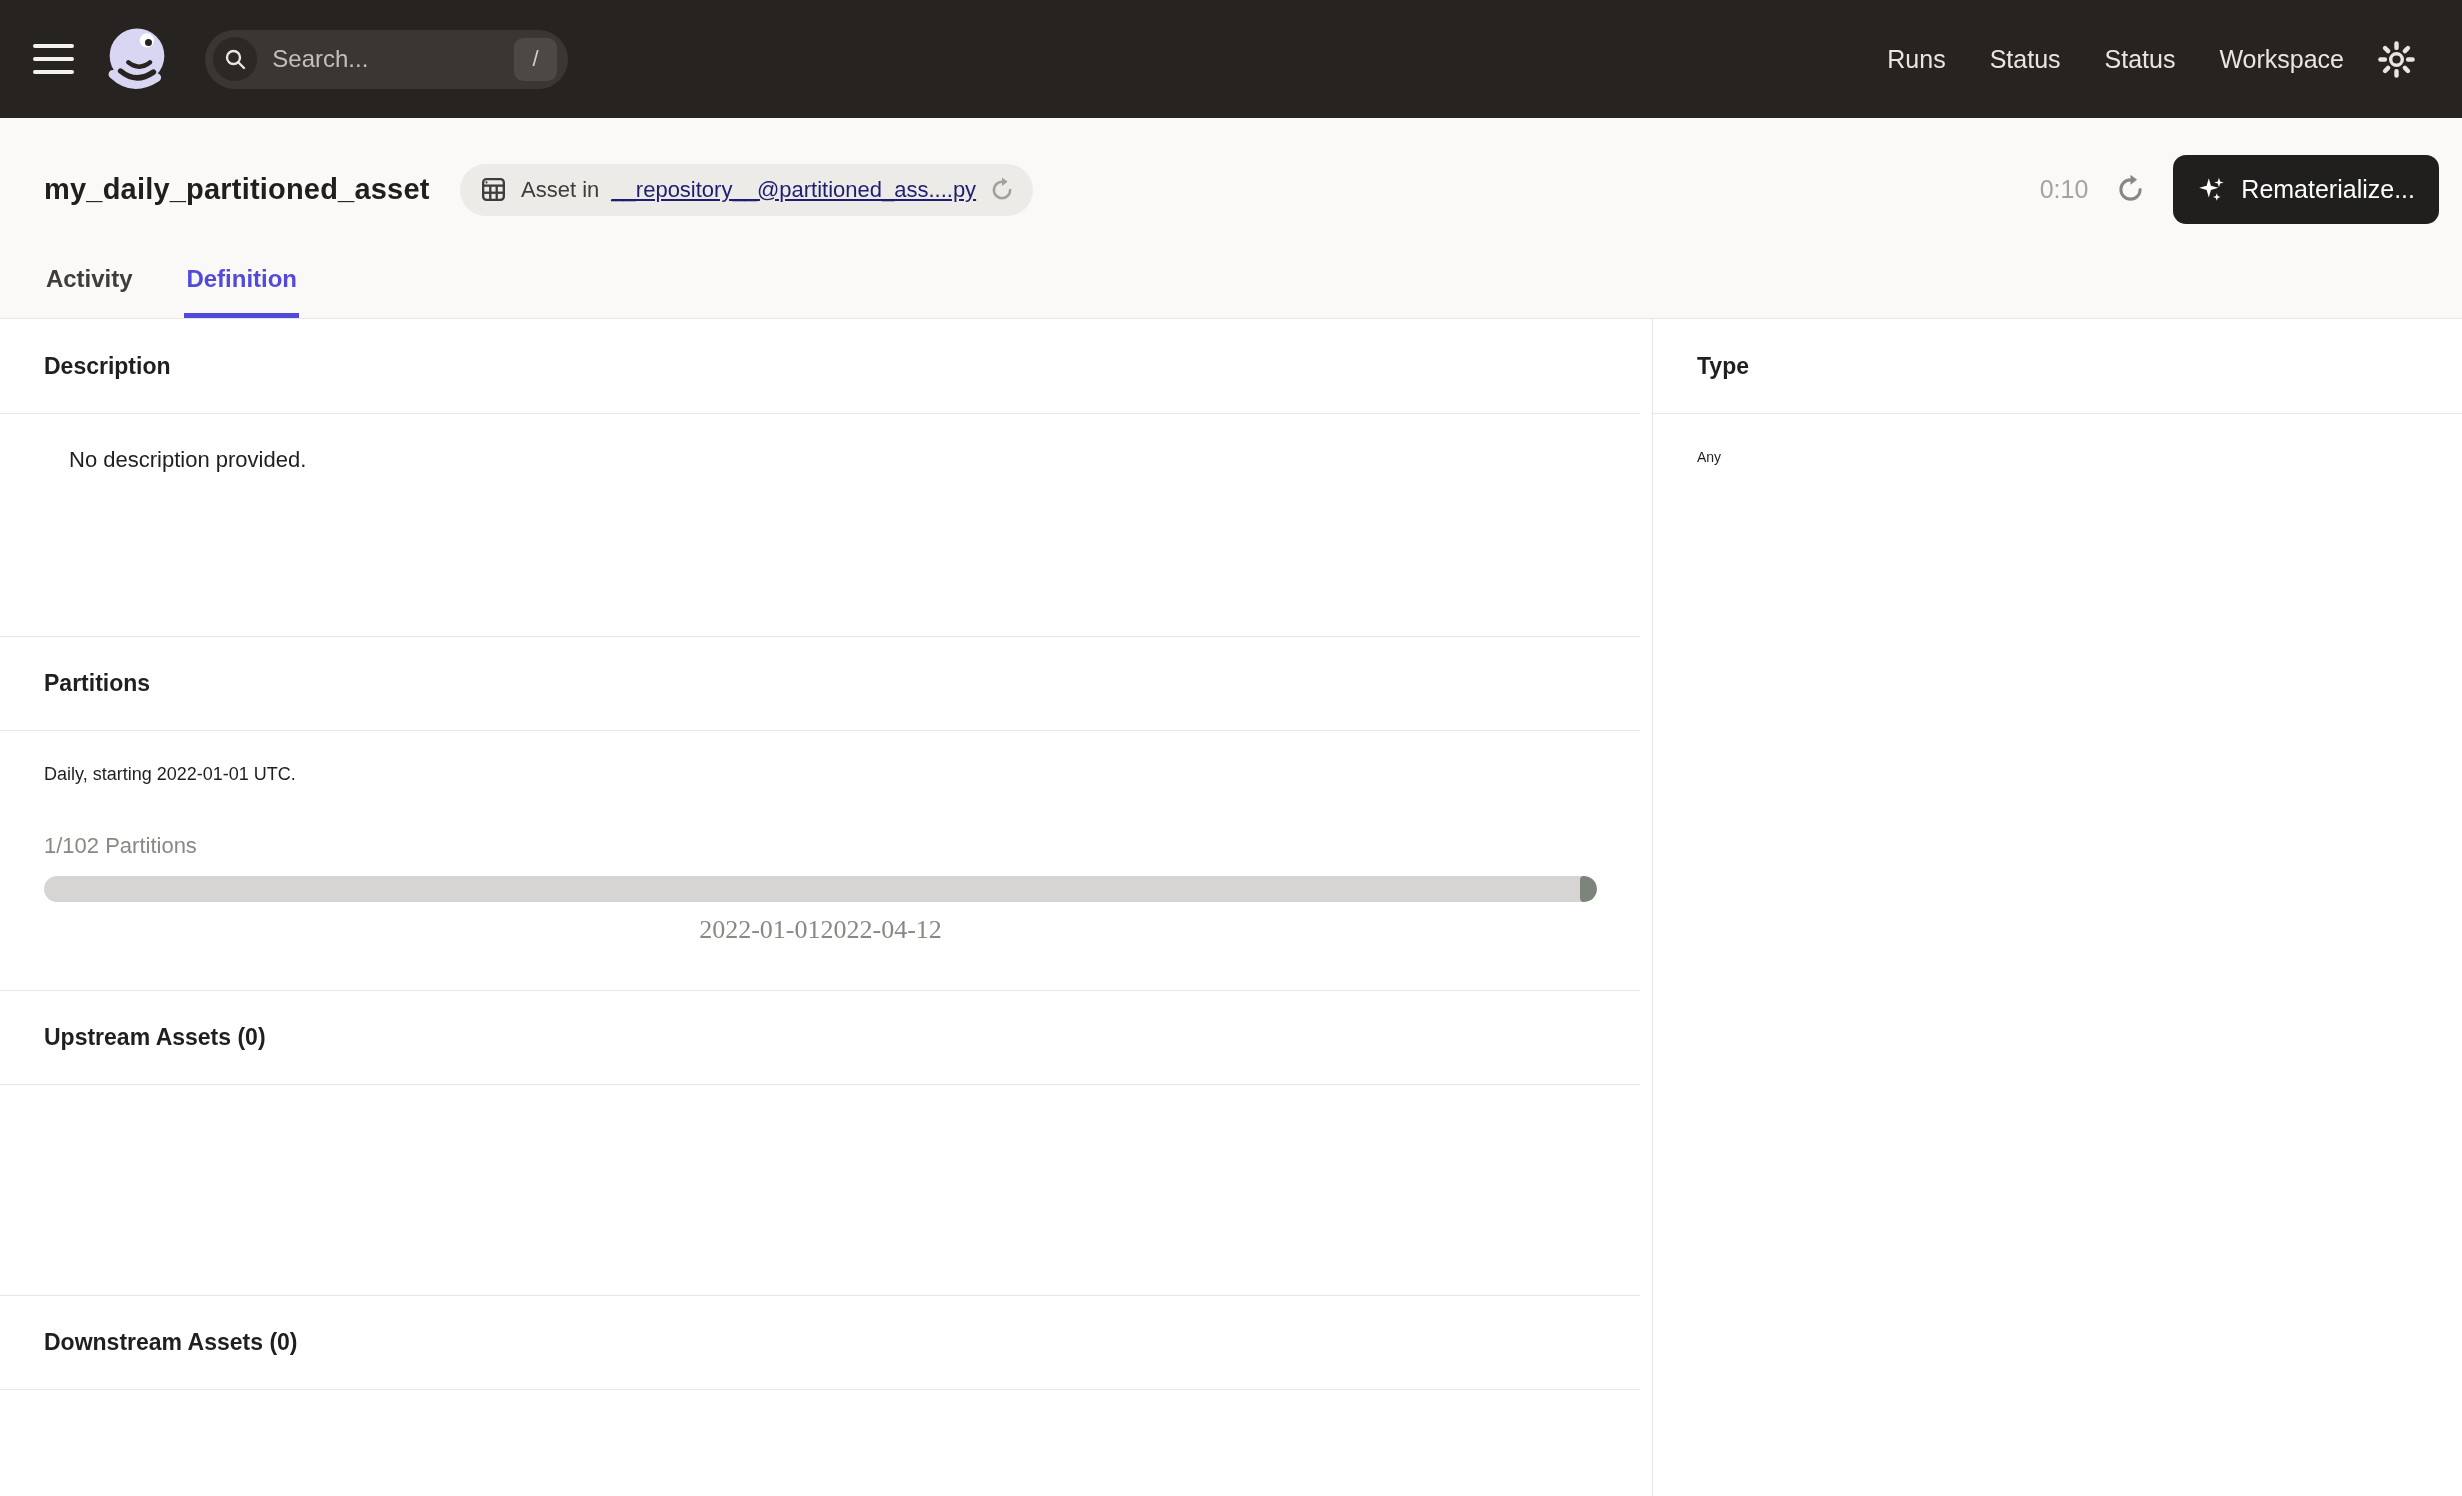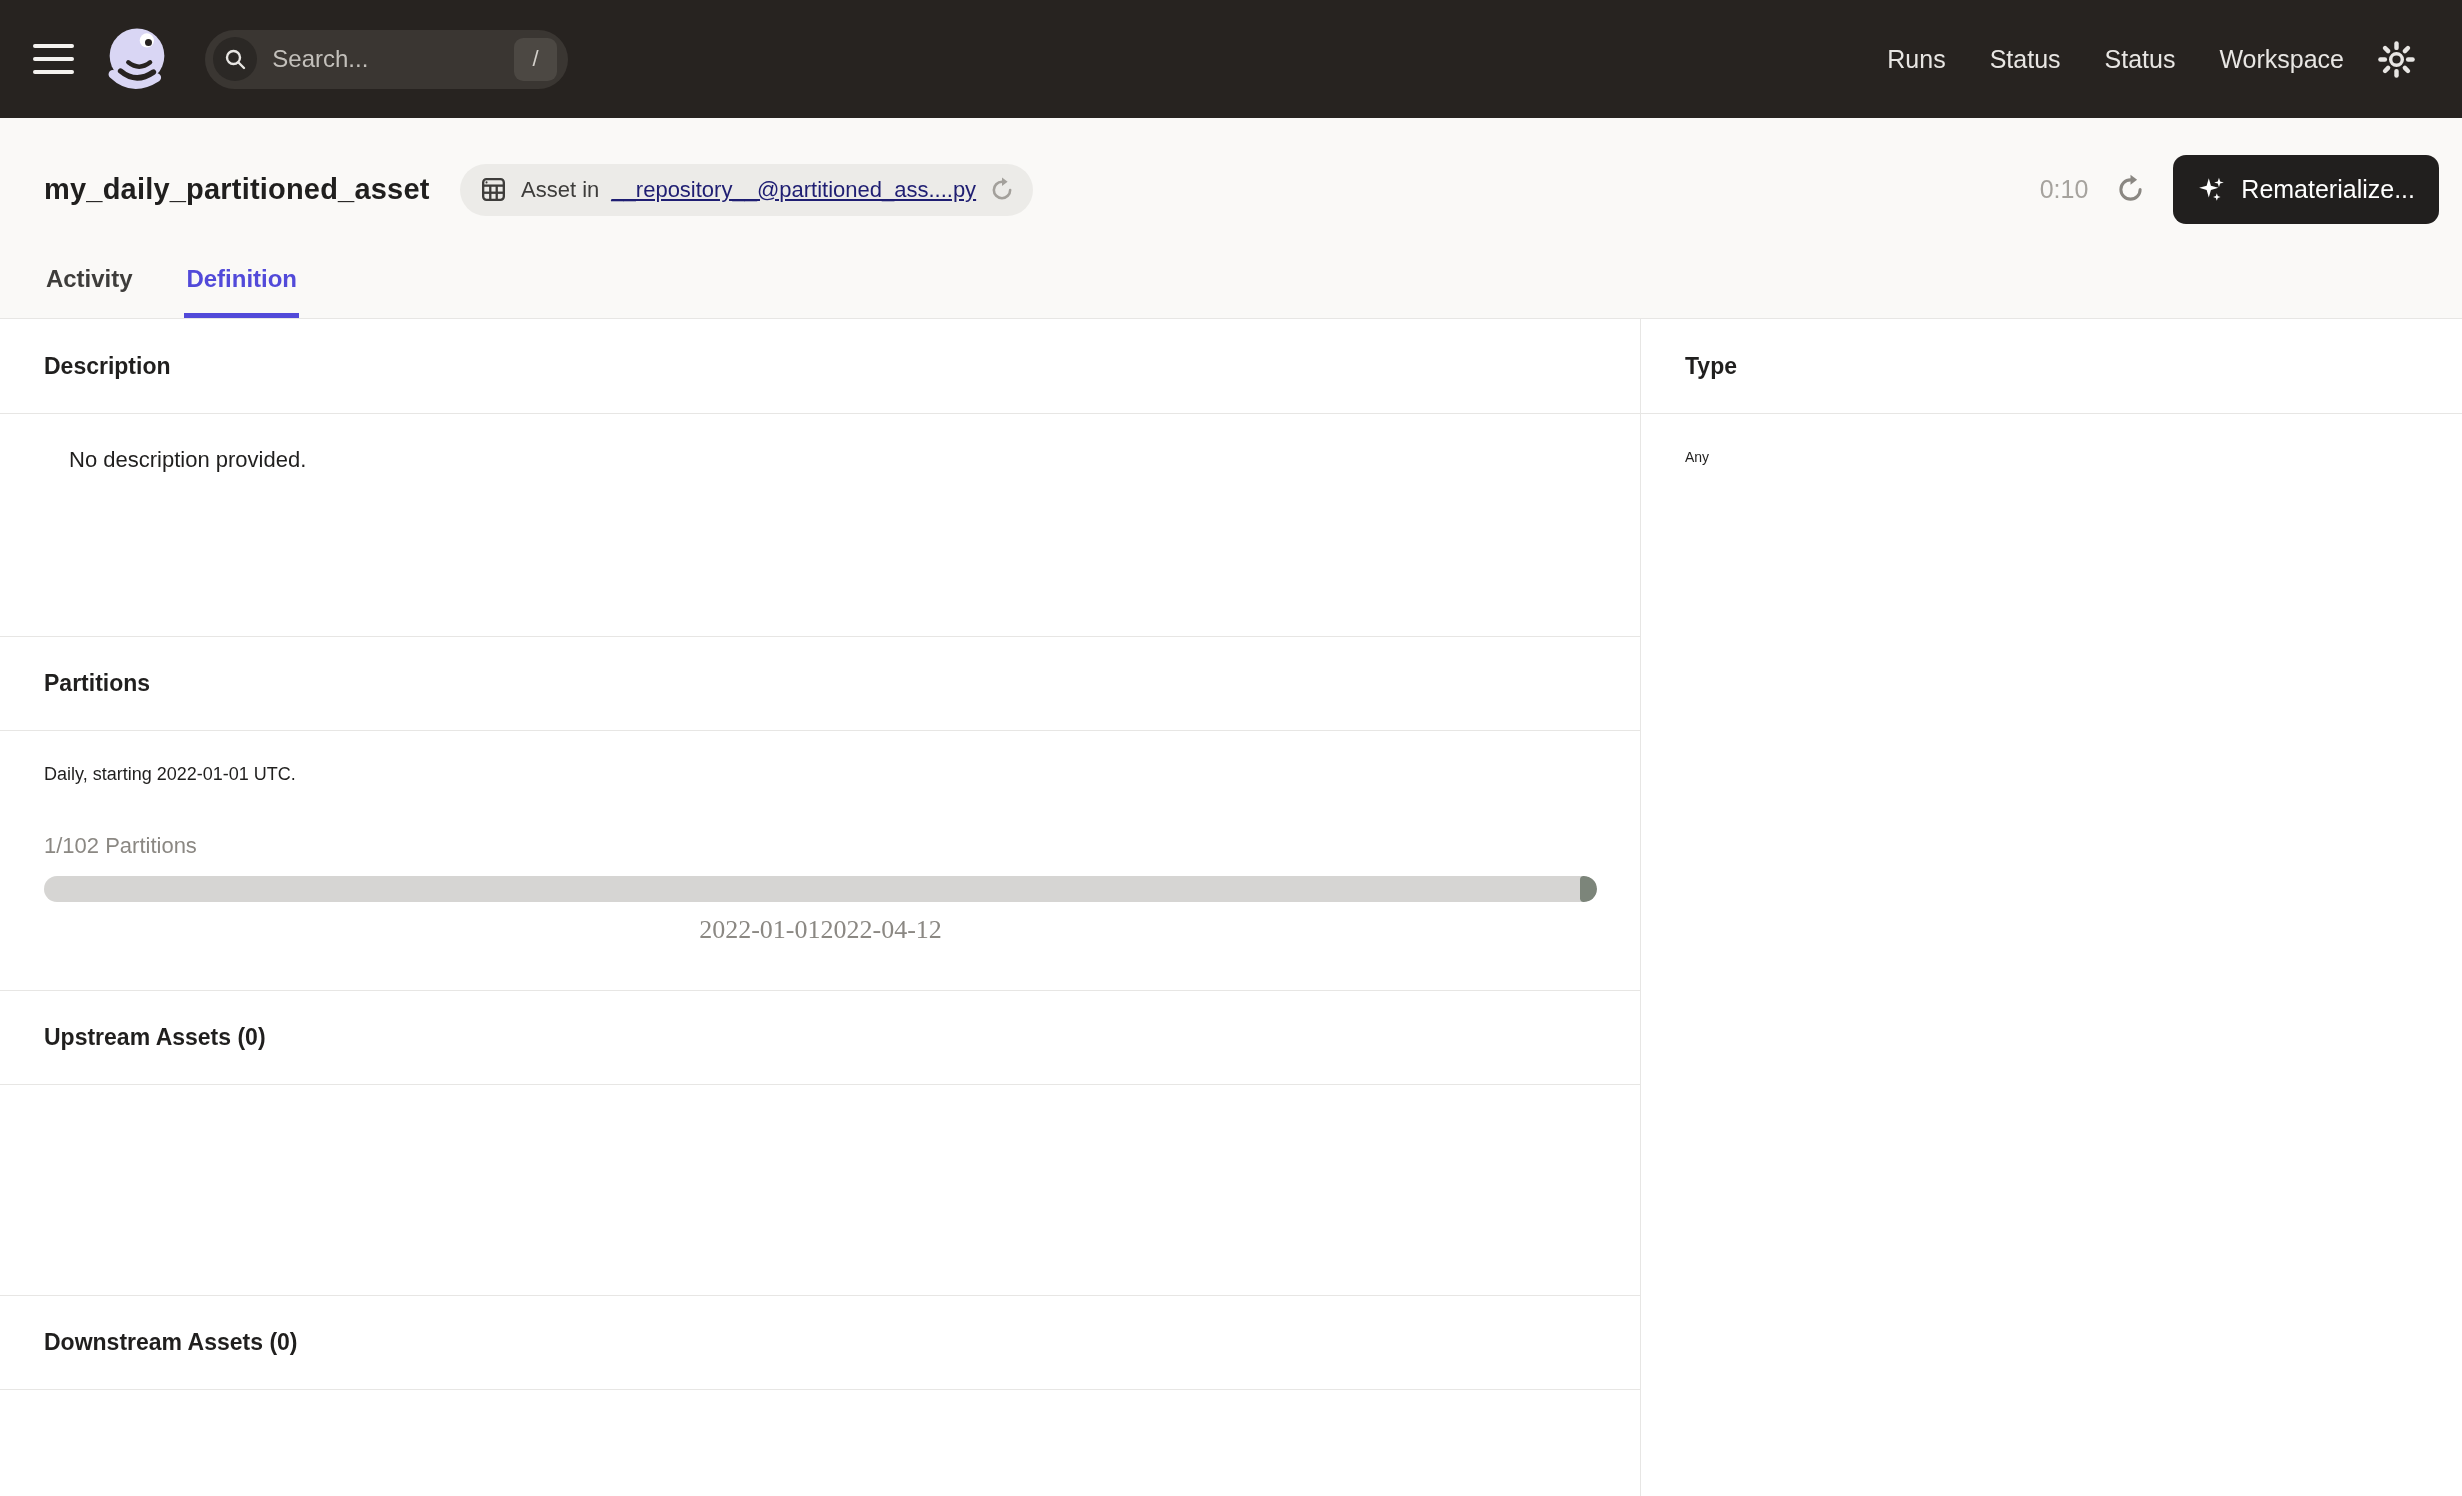--- a/index.html
+++ b/index.html
@@ -65,21 +65,21 @@
   .tabs-row { margin-top:auto; padding:0 44px; display:flex; gap:50px; }
   .tab {
     font-size:24px; font-weight:600; color:#3E3D3B;
     padding:13px 1.9px 20.4px; border-bottom:5.6px solid transparent; cursor:pointer;
   }
   .tab.active { color:#524AD9; border-bottom-color:#524AD9; }
 
   
   .content { display:flex; height:1178px; background:#ffffff; }
   .col-left { width:1640px; flex:none; }
-  .col-right { flex:1; border-left:1.9px solid #E7E6E4; }
+  .col-right { flex:1; border-left:1.9px solid #E7E6E4;margin-left:12px; }
 
   .section-header {
     height:95px; display:flex; align-items:center; padding:0 44px;
     font-size:23px; font-weight:700; color:#201F1E;
     border-bottom:1.9px solid #E7E6E4;
   }
   .section-header.bordered-top { border-top:1.9px solid #E7E6E4; }
 
   .desc-body  { height:222px; padding:33px 44px; font-size:22px; color:#201F1E;margin-left:25px; }
   .type-body  { padding:35px 44px; font-size:14px; color:#201F1E; }

